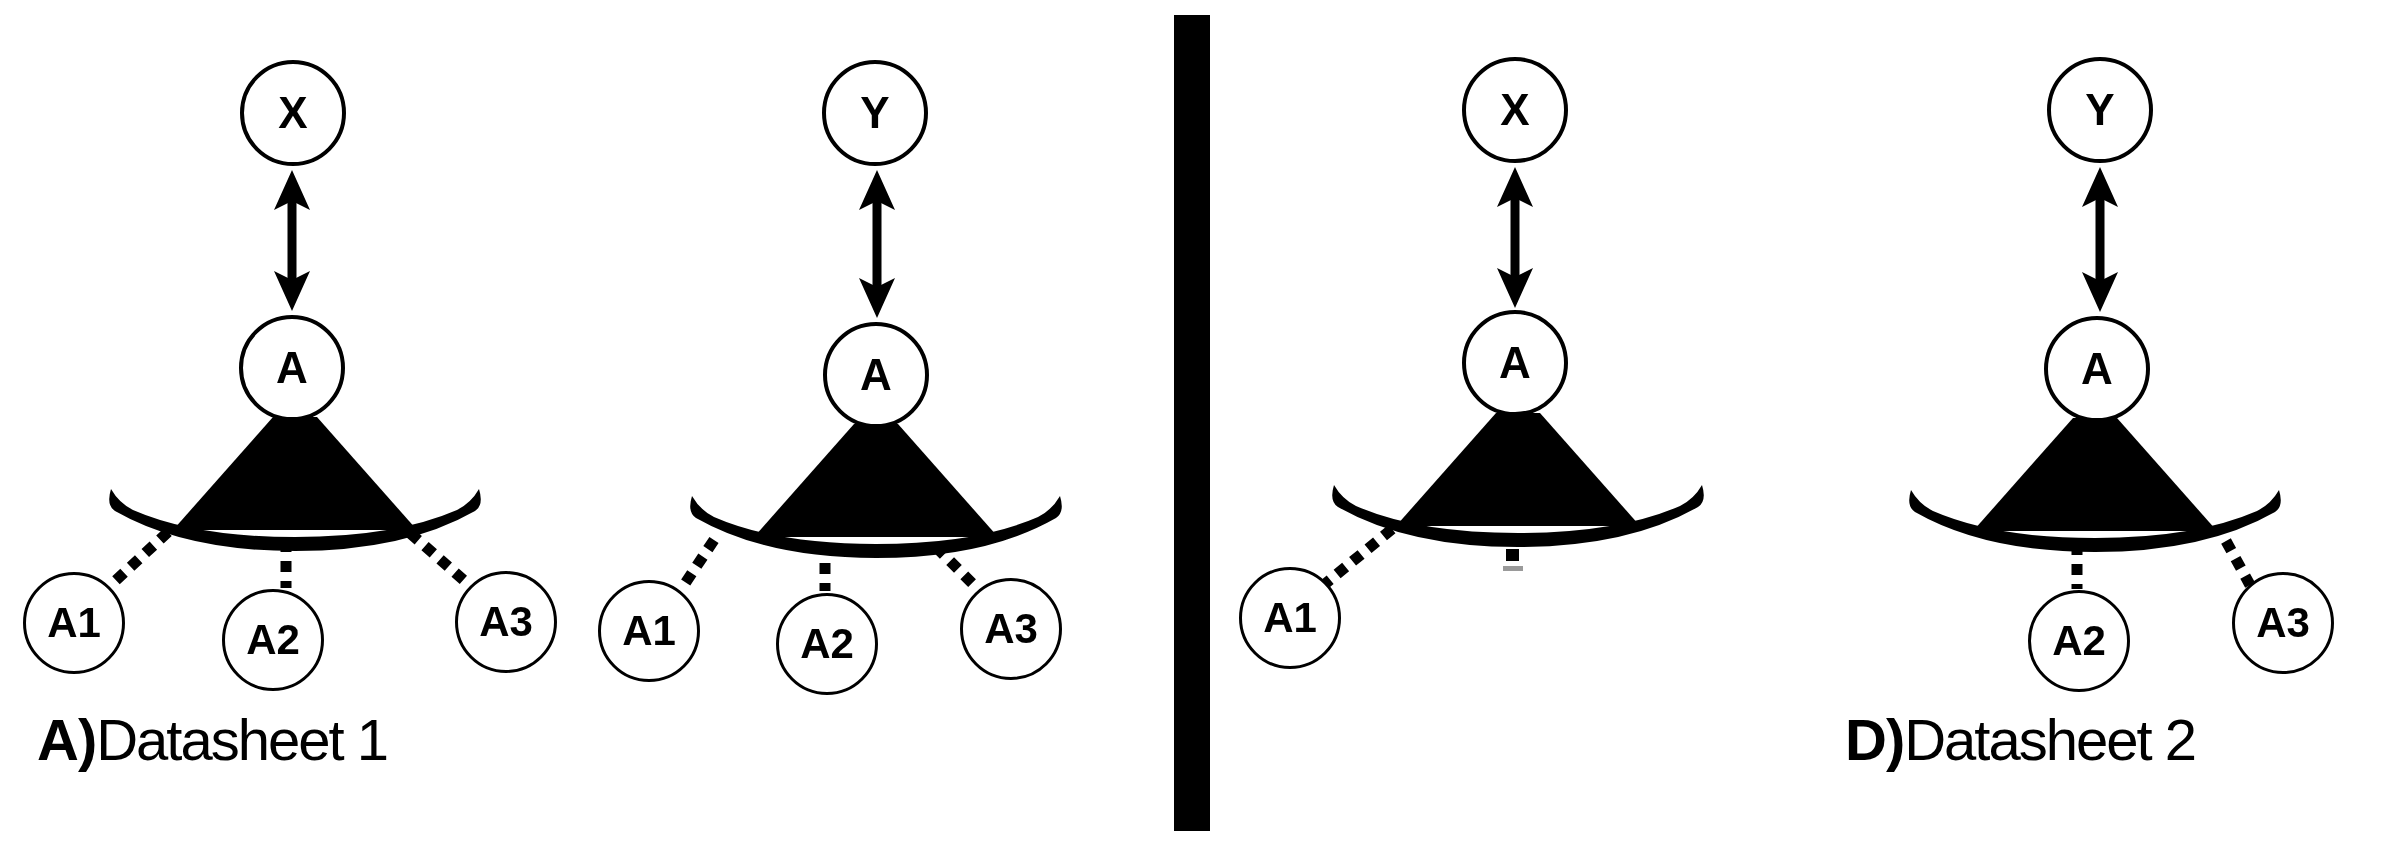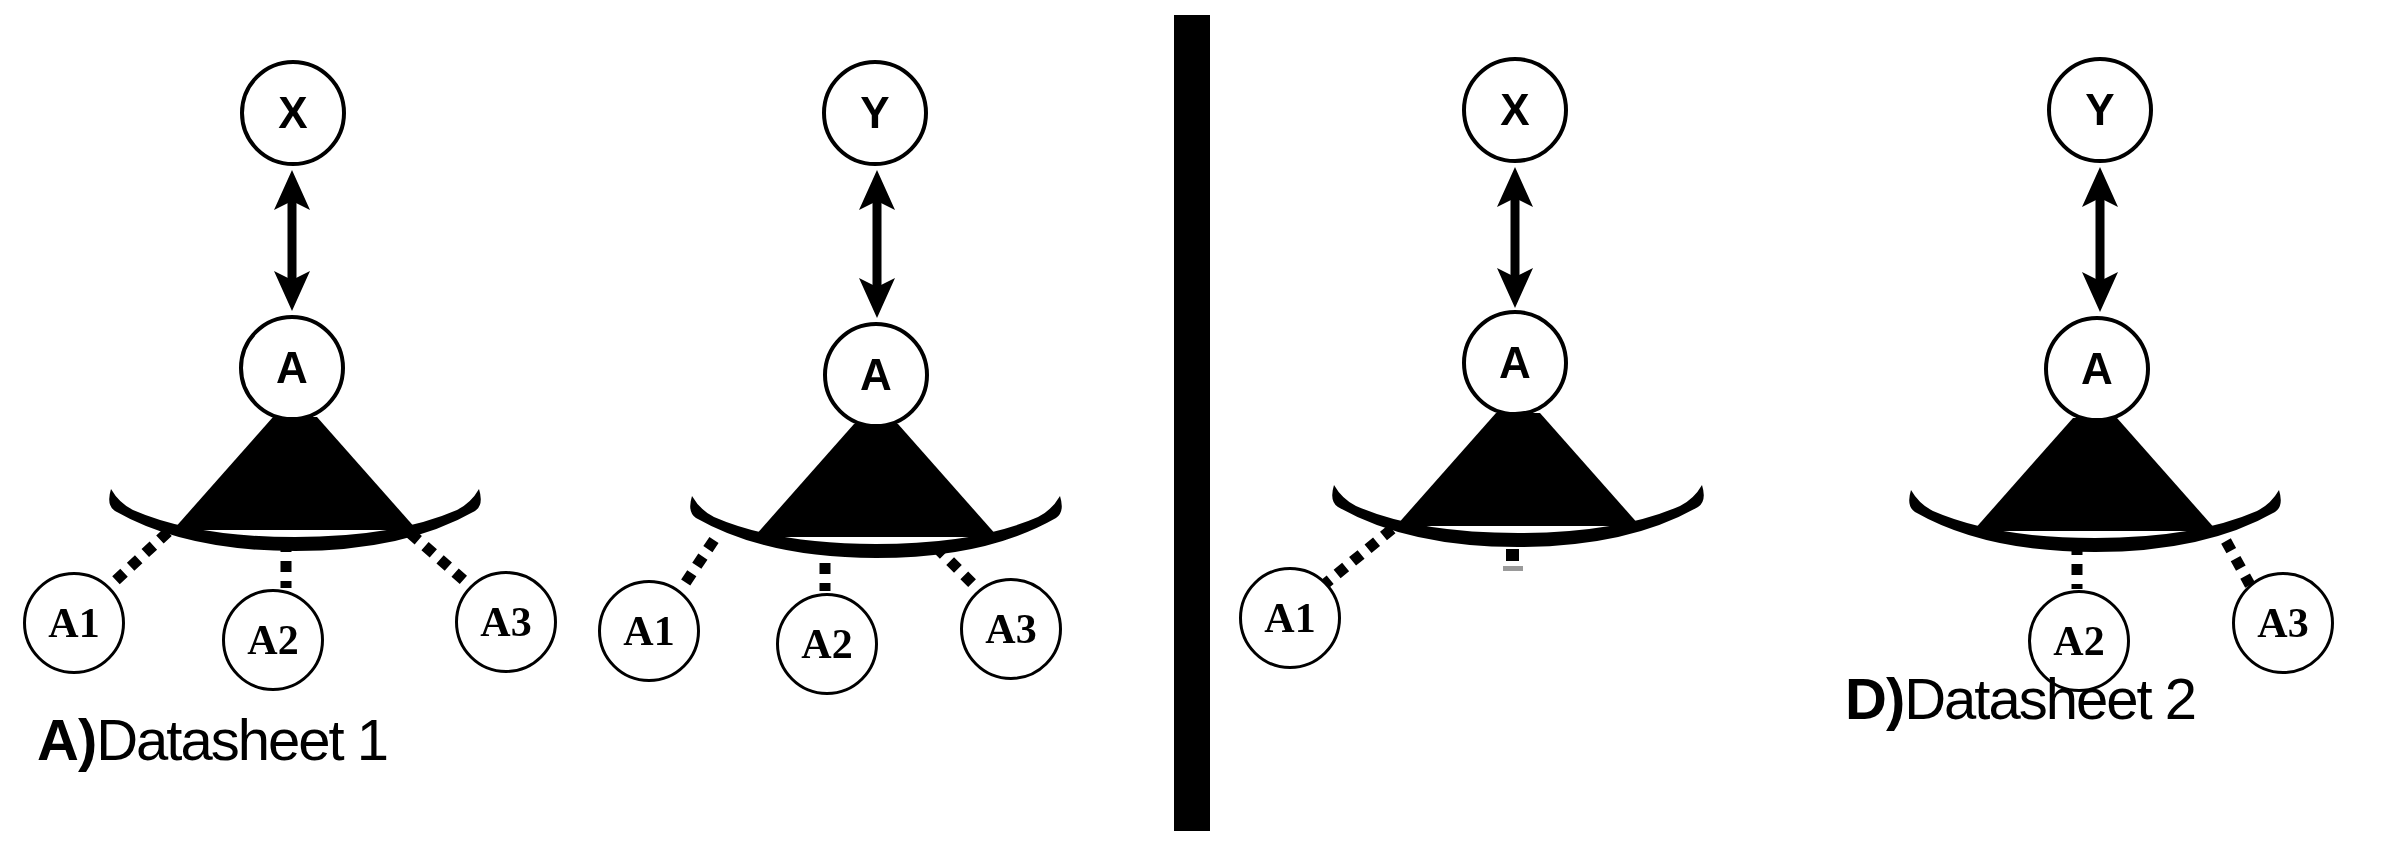--- a/index.html
+++ b/index.html
@@ -10,21 +10,21 @@
     font-family:"Liberation Sans", sans-serif;
   }
   .node{
     position:absolute; box-sizing:border-box;
     width:106px; height:106px; border-radius:50%;
     border:4px solid var(--ink); background:var(--paper);
     display:flex; align-items:center; justify-content:center;
     font-weight:bold; font-size:44px; color:var(--ink);
     z-index:3;
   }
-  .node.child{ width:102px; height:102px; border-width:3px; font-size:42px;font-family:Liberation Serif, serif; }
+  .node.child{ width:102px; height:102px; border-width:3px; font-size:42px; }
   svg.layer{ position:absolute; z-index:2; }
   .divider{ position:absolute; background:var(--ink); z-index:4; }
   .caption{
     position:absolute; white-space:nowrap; line-height:1;
     font-size:58px; letter-spacing:-2px; color:var(--ink); z-index:3;
   }
   .caption .pfx{ font-weight:bold; letter-spacing:-1px; }
   .tick{ position:absolute; background:var(--ink); z-index:2; }
   .tick.gray{ background:var(--ghost); }
 </style>
@@ -123,21 +123,21 @@
   <svg class="layer" style="left:1895px;top:418px" width="400" height="140" viewBox="-200 0 400 140">
     <polygon points="-22,0 22,0 122,113 -122,113" fill="#000"></polygon>
     <path fill="#000" d="M -184,72 q -5,16 4,22 q 70,40 180,40 q 110,0 180,-40 q 9,-6 4,-22 q -8,14 -22,21 q -62,27 -162,27 q -100,0 -162,-27 q -14,-7 -22,-21 Z"></path>
   </svg>
   <div class="node child" style="left:2028px;top:590px">
     <span>A2</span>
   </div>
   <div class="node child" style="left:2232px;top:572px">
     <span>A3</span>
   </div>
-  <div class="caption" style="left:1845px;top:670px">
+  <div class="caption" style="left:1845px;top:711px">
     <span class="pfx">D)</span><span>Datasheet 2</span>
   </div>
 
   <svg class="layer" style="left:0;top:0" width="2390" height="845" viewBox="0 0 2390 845">
     <g stroke="#000" stroke-width="11" stroke-dasharray="11 9" fill="none">
 
       <line x1="168" y1="532" x2="112" y2="584"></line>
       <line x1="286" y1="541" x2="286" y2="588"></line>
       <line x1="410" y1="533" x2="467" y2="583"></line>
 

